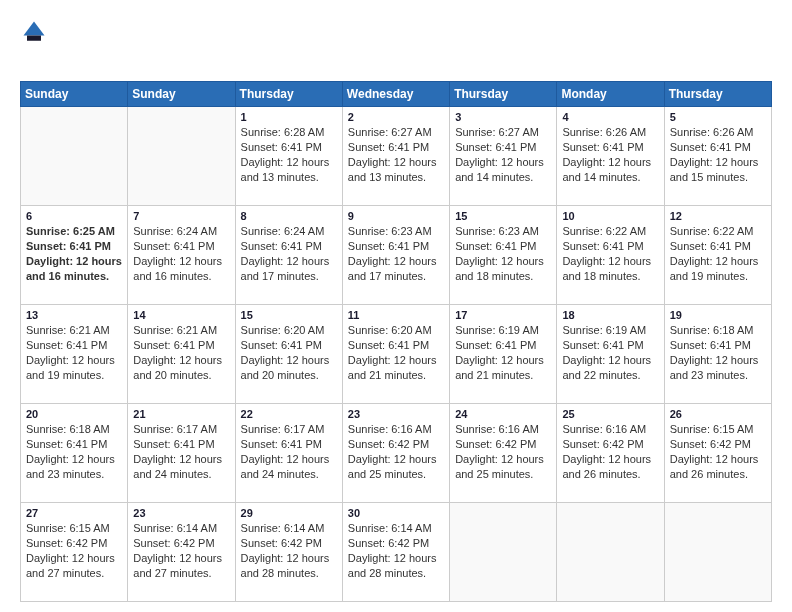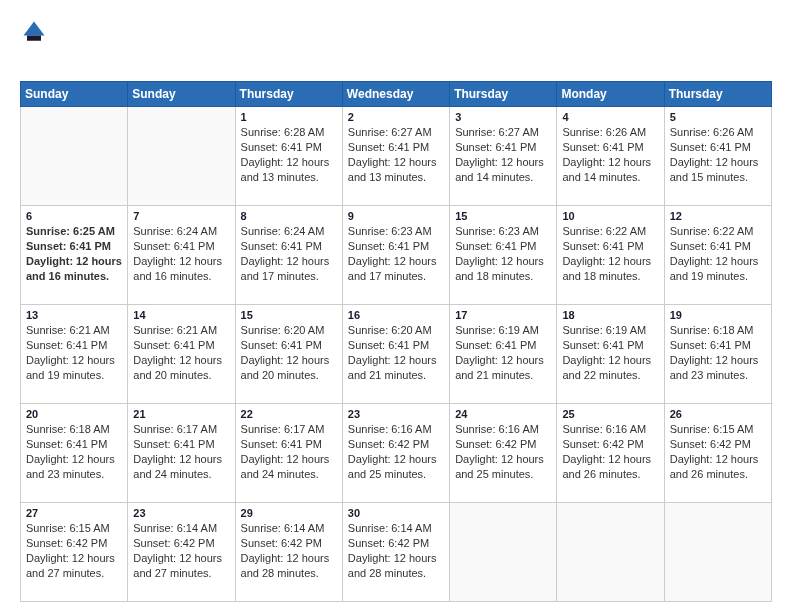--- a/index.html
+++ b/index.html
@@ -226,21 +226,21 @@
 Sunset: 6:41 PM
 Daylight: 12 hours and 20 minutes.</div>
           </td>
           <td>
             <span class="day-num">15</span>
             <div class="day-info" style="white-space: pre-line;">Sunrise: 6:20 AM
 Sunset: 6:41 PM
 Daylight: 12 hours and 20 minutes.</div>
           </td>
           <td>
-            <span class="day-num">16</span>
+            <span class="day-num">11</span>
             <div class="day-info" style="white-space: pre-line;">Sunrise: 6:20 AM
 Sunset: 6:41 PM
 Daylight: 12 hours and 21 minutes.</div>
           </td>
           <td>
             <span class="day-num">17</span>
             <div class="day-info" style="white-space: pre-line;">Sunrise: 6:19 AM
 Sunset: 6:41 PM
 Daylight: 12 hours and 21 minutes.</div>
           </td>

